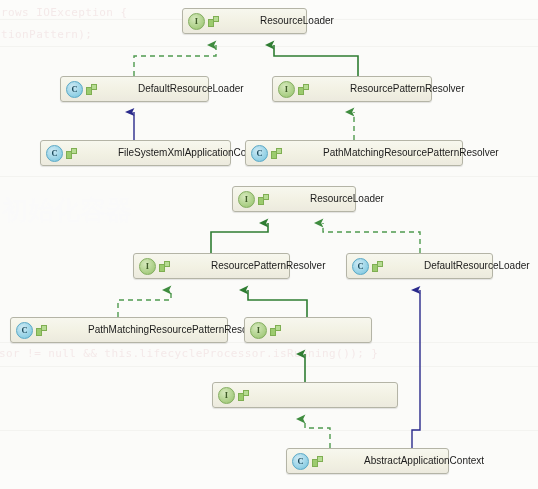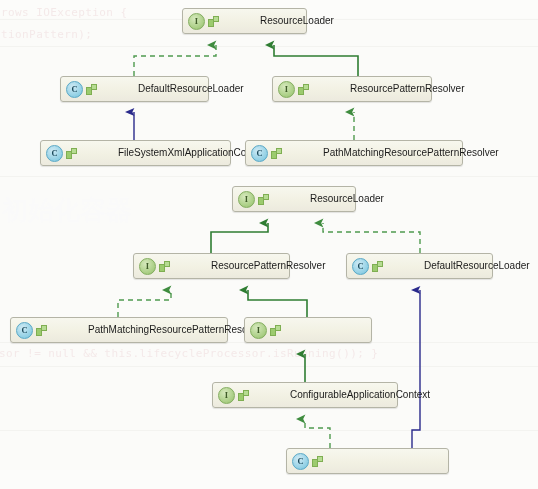--- a/index.html
+++ b/index.html
@@ -248,24 +248,24 @@
         <i class="b"></i>
       </span>
   </div>
 
   <div class="node" style="left:212px;top:382px;width:186px;">
     <span class="stereo iface">I</span>
     <span class="pkg">
         <i class="a"></i>
         <i class="b"></i>
       </span>
-    <span class="label">ConfigurableApplicationContext</span>
   </div>
 
   <div class="node" style="left:286px;top:448px;width:163px;">
     <span class="stereo cls">C</span>
     <span class="pkg">
         <i class="a"></i>
         <i class="b"></i>
       </span>
+    <span class="label">AbstractApplicationContext</span>
   </div>
 
 </div>
 
 </body></html>

